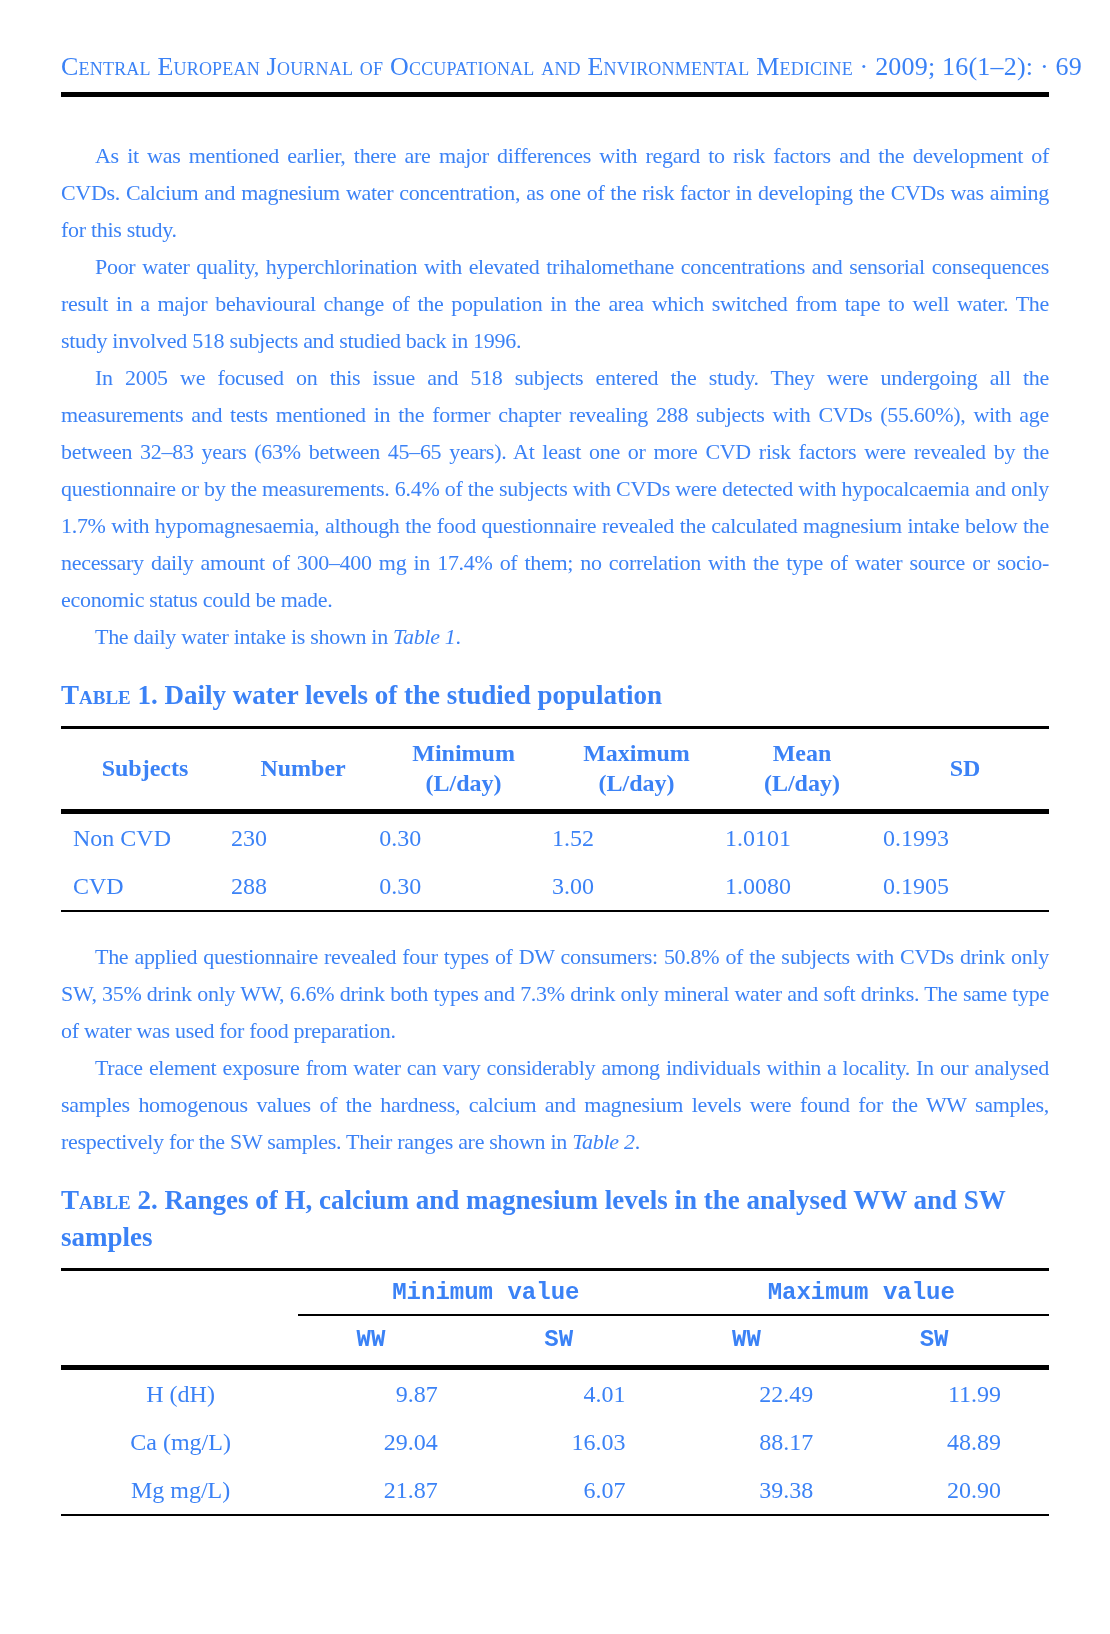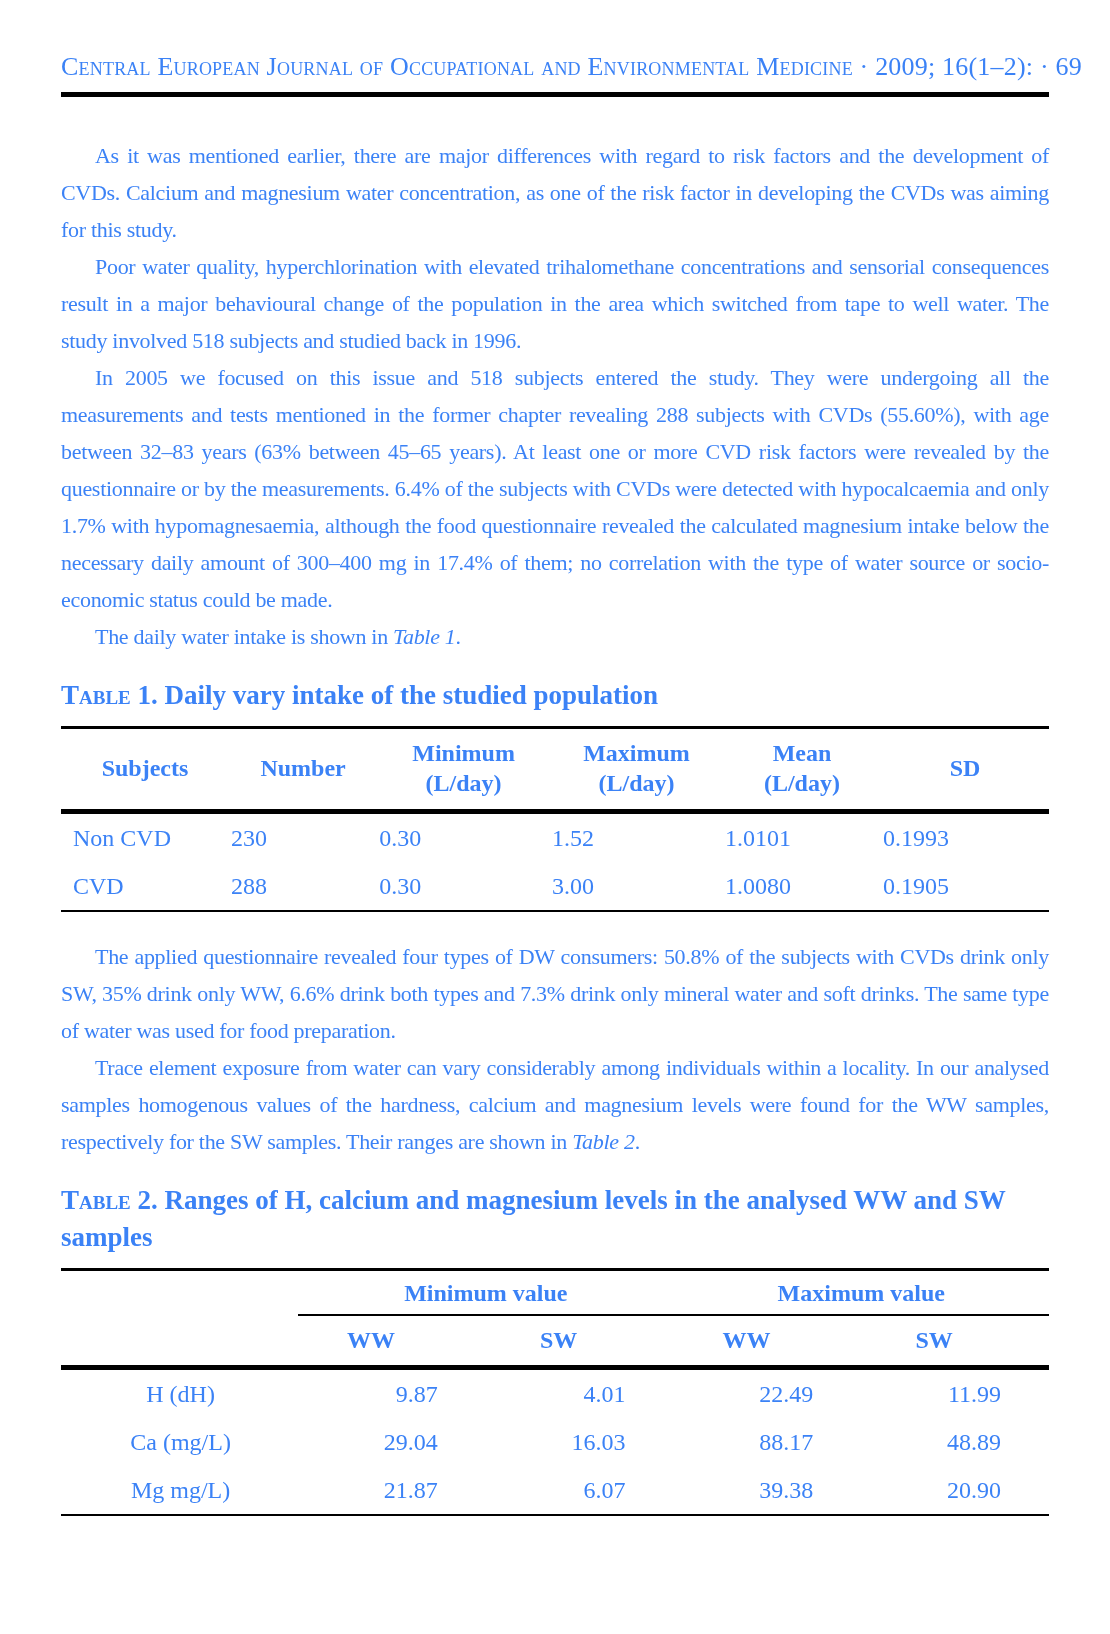--- a/index.html
+++ b/index.html
@@ -68,21 +68,21 @@
     line-height: 30px;
   }
   .t1 thead th.col-subjects { text-align: center; }
   .t1 tbody td {
     padding: 9px 2px;
     line-height: 30px;
   }
   .t1 tbody td.rowlabel { text-align: left; padding-left: 12px; }
 
   table.t2 { border-top: 3px solid #000; border-bottom: 2px solid #000; margin-top: 2px; }
-  .t2 th { font-weight: bold; vertical-align: middle; line-height: 30px; }
+  .t2 th { font-weight: bold; vertical-align: middle; line-height: 30px; font-family: Liberation Mono, monospace; }
   .t2 .group-row th { padding: 7px 2px 6px 2px; }
   .t2 .group-row th.group { text-align: center; border-bottom: 2px solid #000; }
   .t2 .sub-row th { padding: 9px 2px 10px 2px; border-bottom: 5px solid #000; }
   .t2 .sub-row th.subhead { text-align: center; padding-right: 44px; }
   .t2 tbody td {
     padding: 9px 2px;
     line-height: 30px;
   }
   .t2 tbody td.rowlabel { text-align: center; padding-left: 4px; }
   .t2 tbody td.val { text-align: right; padding-right: 48px; }
@@ -95,21 +95,21 @@
   <div class="running-head">Central European Journal of Occupational and Environmental Medicine · 2009; 16(1–2): · 69</div>
   <hr class="header-rule">
 
   <div class="bodytext">
     <p class="first">As it was mentioned earlier, there are major differences with regard to risk factors and the development of CVDs. Calcium and magnesium water concentration, as one of the risk factor in developing the CVDs was aiming for this study.</p>
     <p>Poor water quality, hyperchlorination with elevated trihalomethane concentrations and sensorial consequences result in a major behavioural change of the population in the area which switched from tape to well water. The study involved 518 subjects and studied back in 1996.</p>
     <p>In 2005 we focused on this issue and 518 subjects entered the study. They were undergoing all the measurements and tests mentioned in the former chapter revealing 288 subjects with CVDs (55.60%), with age between 32–83 years (63% between 45–65 years). At least one or more CVD risk factors were revealed by the questionnaire or by the measurements. 6.4% of the subjects with CVDs were detected with hypocalcaemia and only 1.7% with hypomagnesaemia, although the food questionnaire revealed the calculated magnesium intake below the necessary daily amount of 300–400 mg in 17.4% of them; no correlation with the type of water source or socio-economic status could be made.</p>
     <p><span>The daily water intake is shown in </span><span class="tref">Table 1</span><span>.</span></p>
   </div>
 
-  <h3 class="caption"><span class="sc">Table 1.</span><span> Daily vary intake of the studied population</span></h3>
+  <h3 class="caption"><span class="sc">Table 1.</span><span> Daily water levels of the studied population</span></h3>
 
   <table class="t1">
     <colgroup>
       <col style="width:17%">
         <col style="width:15%">
         <col style="width:17.5%">
         <col style="width:17.5%">
         <col style="width:16%">
         <col style="width:17%">
     </colgroup>

